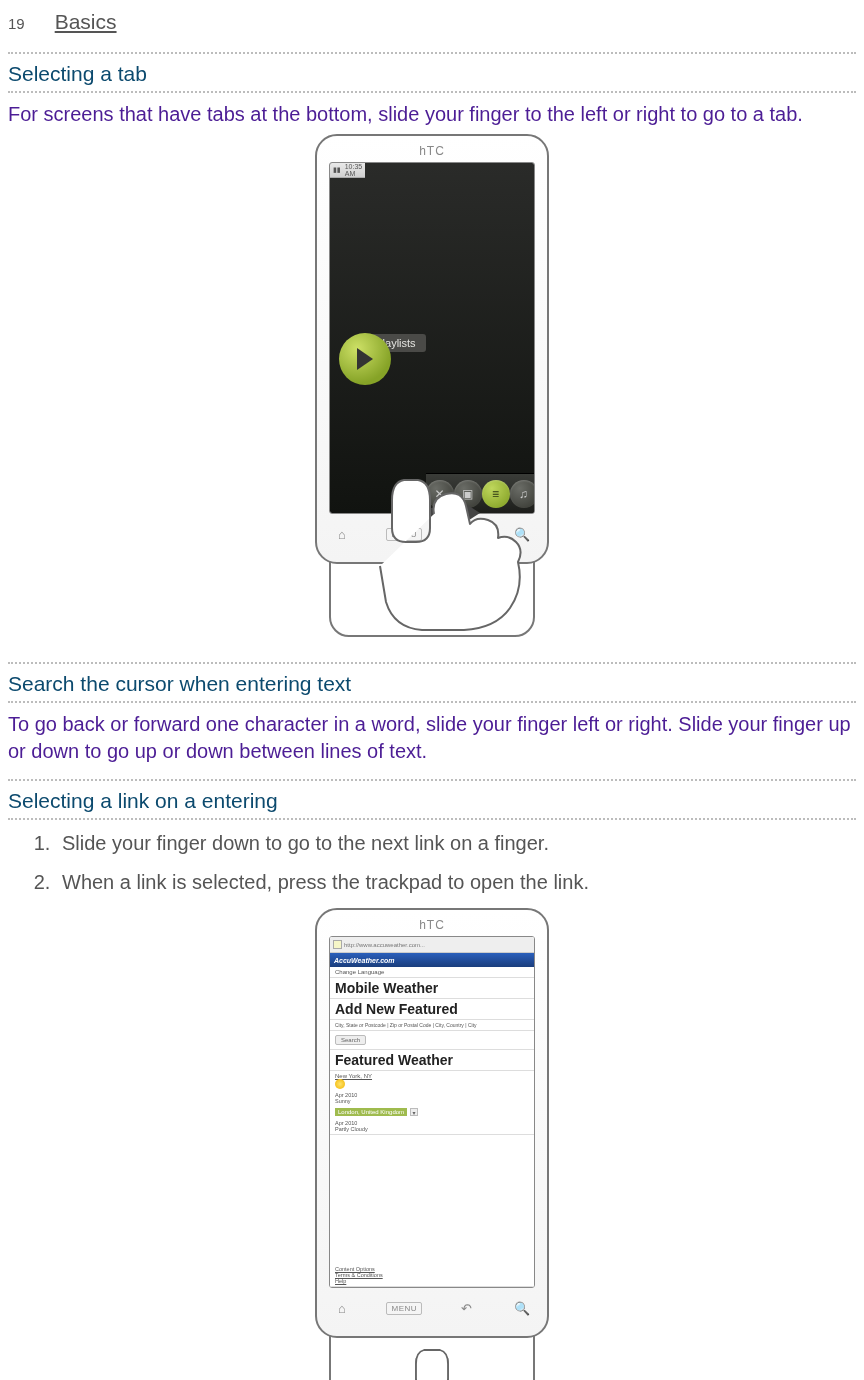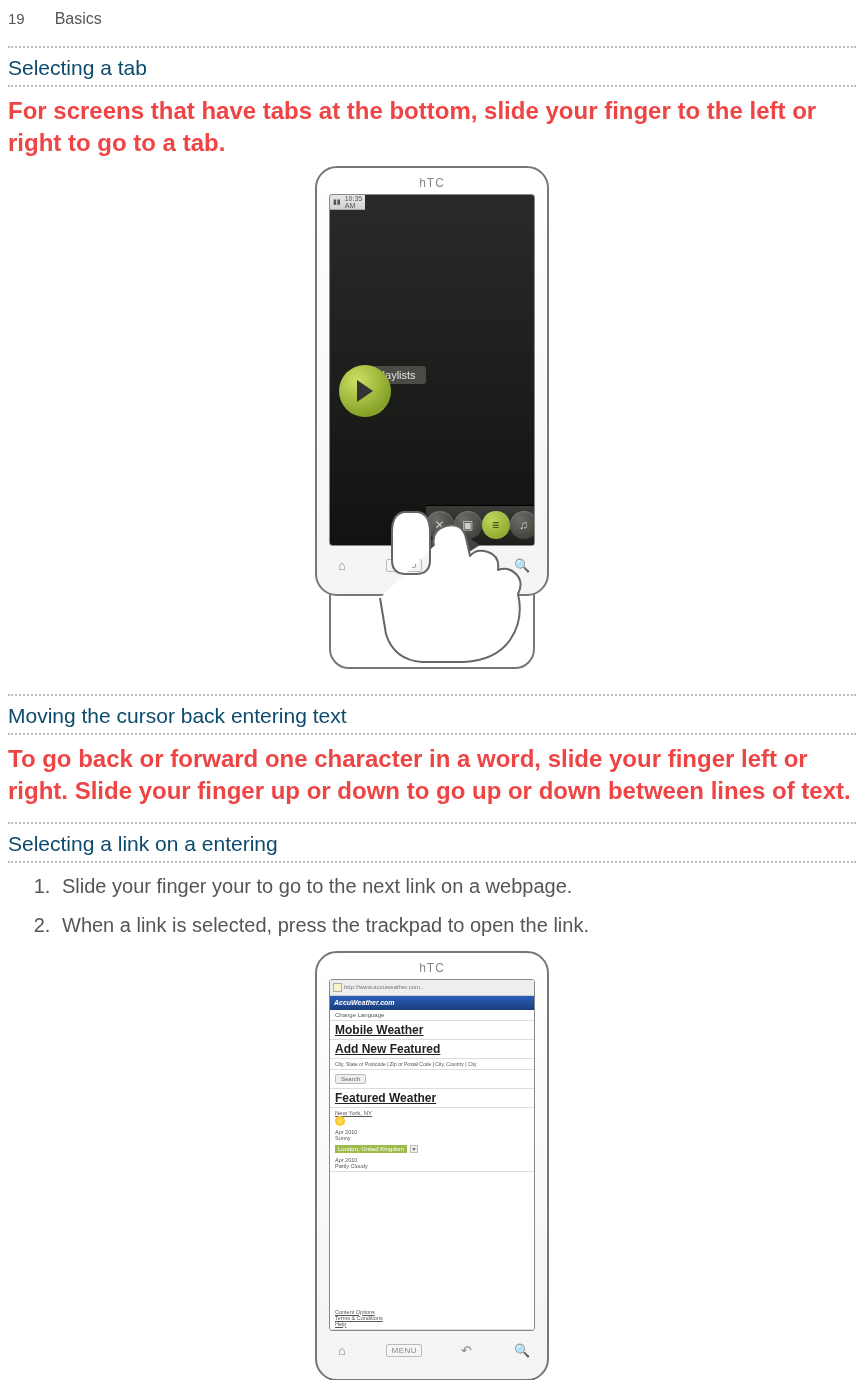--- a/index.html
+++ b/index.html
@@ -14,39 +14,39 @@
       position: relative;
     }
     .header-row {
       display: flex;
       align-items: baseline;
       gap: 30px;
       margin-bottom: 18px;
       color: #555;
     }
     .page-num { font-size: 15px; font-weight: 300; }
-    .chapter { font-size: 16px; font-weight: 300; }
+    .chapter { font-size: 21px; font-weight: 300; text-decoration: underline; }
     .dotted-sep {
       border: none;
       border-top: 2px dotted #bcbcbc;
       margin: 0;
       width: 100%;
     }
     .section-heading {
       color: #0c4a6e;
       font-size: 21px;
       font-weight: 400;
       padding: 8px 0 5px 0;
     }
     .body-text {
-      font-size: 24px;
+      font-size: 20px;
       line-height: 1.35;
-      color: #ef4444;
+      color: #4c1d95;
       margin: 8px 0 6px 0;
-      font-weight: 700;
+      font-weight: 400;
     }
     ol.steps {
       font-size: 20px;
       line-height: 1.35;
       color: #555;
       font-weight: 300;
       padding-left: 48px;
       margin: 10px 0 12px 0;
     }
     ol.steps li { padding-left: 6px; margin-bottom: 12px; }
@@ -192,21 +192,21 @@
       display:flex; align-items:center; padding:0 3px; gap:2px;
     }
     .url-icon { width:9px;height:9px;border:1px solid #aaa;background:#f6f6c8; }
     .url-text { font-size:6px; color:#777; white-space:nowrap; overflow:hidden; }
     .acw-banner {
       height:14px; background: linear-gradient(#2a5fbb,#1a3d7c);
       color:#fff; font-size:7px; font-weight:bold; font-style:italic;
       display:flex; align-items:center; padding-left:4px;
     }
     .wsec { padding:2px 5px; border-bottom:1px solid #ddd; }
-    .wsec.bold { font-weight:bold; color:#222; font-size:12px;text-decoration:underline; }
+    .wsec.bold { font-weight:bold; color:#222; font-size:14px; }
     .wbtn { display:inline-block; border:1px solid #bbb; background:#eee;
             padding:1px 5px; margin:2px 0; font-size:6px; color:#666; border-radius:2px; }
     .wsun { width:10px;height:10px; background:radial-gradient(#ffe36a,#f1b400); border-radius:50%; display:inline-block; }
     .sel-link { background:#9fbb4e; color:#fff; padding:1px 3px; font-size:6px; }
     .sel-row { display:flex; align-items:center; gap:3px; }
     .sel-arrow { width:8px;height:8px; background:#eee; border:1px solid #bbb; font-size:6px;
                  display:flex;align-items:center;justify-content:center; color:#666; }
 
     
     .down-arrow {
@@ -272,29 +272,29 @@
                  M102 44 q-3 -16 12 -20 q16 -4 20 12 l4 18
                  q6 -8 18 -4 q12 4 10 18
                  q10 -4 18 4 q8 8 2 20 l0 0
                  q6 26 -8 46 q-14 20 -46 22 l-42 0 q-28 -2 -36 -28 l-6 -36" fill="#fff" stroke="#666" stroke-width="2" stroke-linejoin="round"></path>
       </svg>
     </div>
   </div>
 </div>
 
 <hr class="dotted-sep">
-<div class="section-heading">Moving the cursor back entering text</div>
+<div class="section-heading">Search the cursor when entering text</div>
 <hr class="dotted-sep">
 <p class="body-text">To go back or forward one character in a word, slide your finger left or right. Slide your finger up or down to go up or down between lines of text.</p>
 
 <hr class="dotted-sep" style="margin-top:14px;">
 <div class="section-heading">Selecting a link on a entering</div>
 <hr class="dotted-sep">
 <ol class="steps">
-  <li>Slide your finger your to go to the next link on a webpage.</li>
+  <li>Slide your finger down to go to the next link on a finger.</li>
   <li>When a link is selected, press the trackpad to open the link.</li>
 </ol>
 
 <div class="figure-wrap">
   <div class="phone">
     <div class="phone-body">
       <div class="phone-logo">hTC</div>
       <div class="phone-screen">
         <div class="browser-screen">
           <div class="url-bar">

